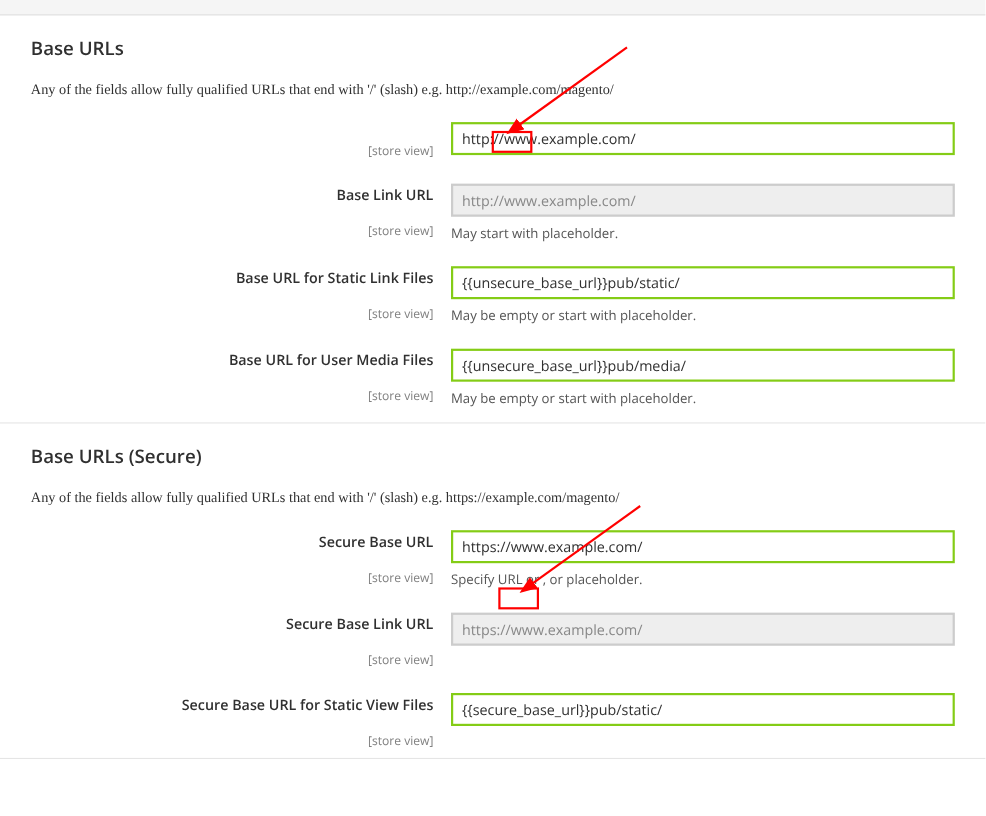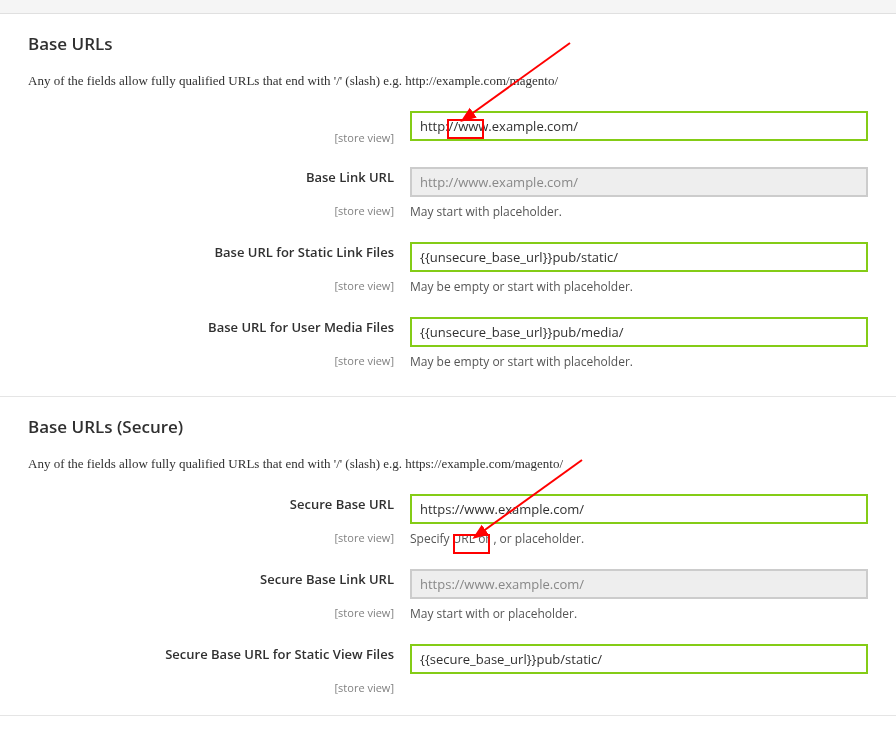--- a/index.html
+++ b/index.html
@@ -10,21 +10,21 @@
       font-size: 13px;
       width: 896px;
       position: relative;
     }
     .top-bar {
       height: 14px;
       background: #f5f5f5;
       border-bottom: 1px solid #e0e0e0;
     }
     .section {
-      padding: 18px 28px 20px 28px;
+      padding: 18px 28px 8px 28px;
       border-bottom: 1px solid #e5e5e5;
     }
     .section:last-child { border-bottom: none; padding-bottom: 10px; }
     .section-title {
       font-size: 17px;
       font-weight: 600;
       color: #303030;
       margin-bottom: 18px;
     }
     .section-desc {
@@ -161,21 +161,20 @@
     </div>
   </div>
 
   <div class="field-row">
     <div class="label-col">
       <span class="field-label">Secure Base Link URL</span>
       <span class="scope">[store view]</span>
     </div>
     <div class="input-col">
       <input type="text" class="readonly" disabled="" value="https://www.example.com/" style="">
-      <div class="hint">May start with or placeholder.</div>
     </div>
   </div>
 
   <div class="field-row" style="margin-bottom:0">
     <div class="label-col">
       <span class="field-label">Secure Base URL for Static View Files</span>
       <span class="scope">[store view]</span>
     </div>
     <div class="input-col">
       <input type="text" value="{{secure_base_url}}pub/static/" style="">

